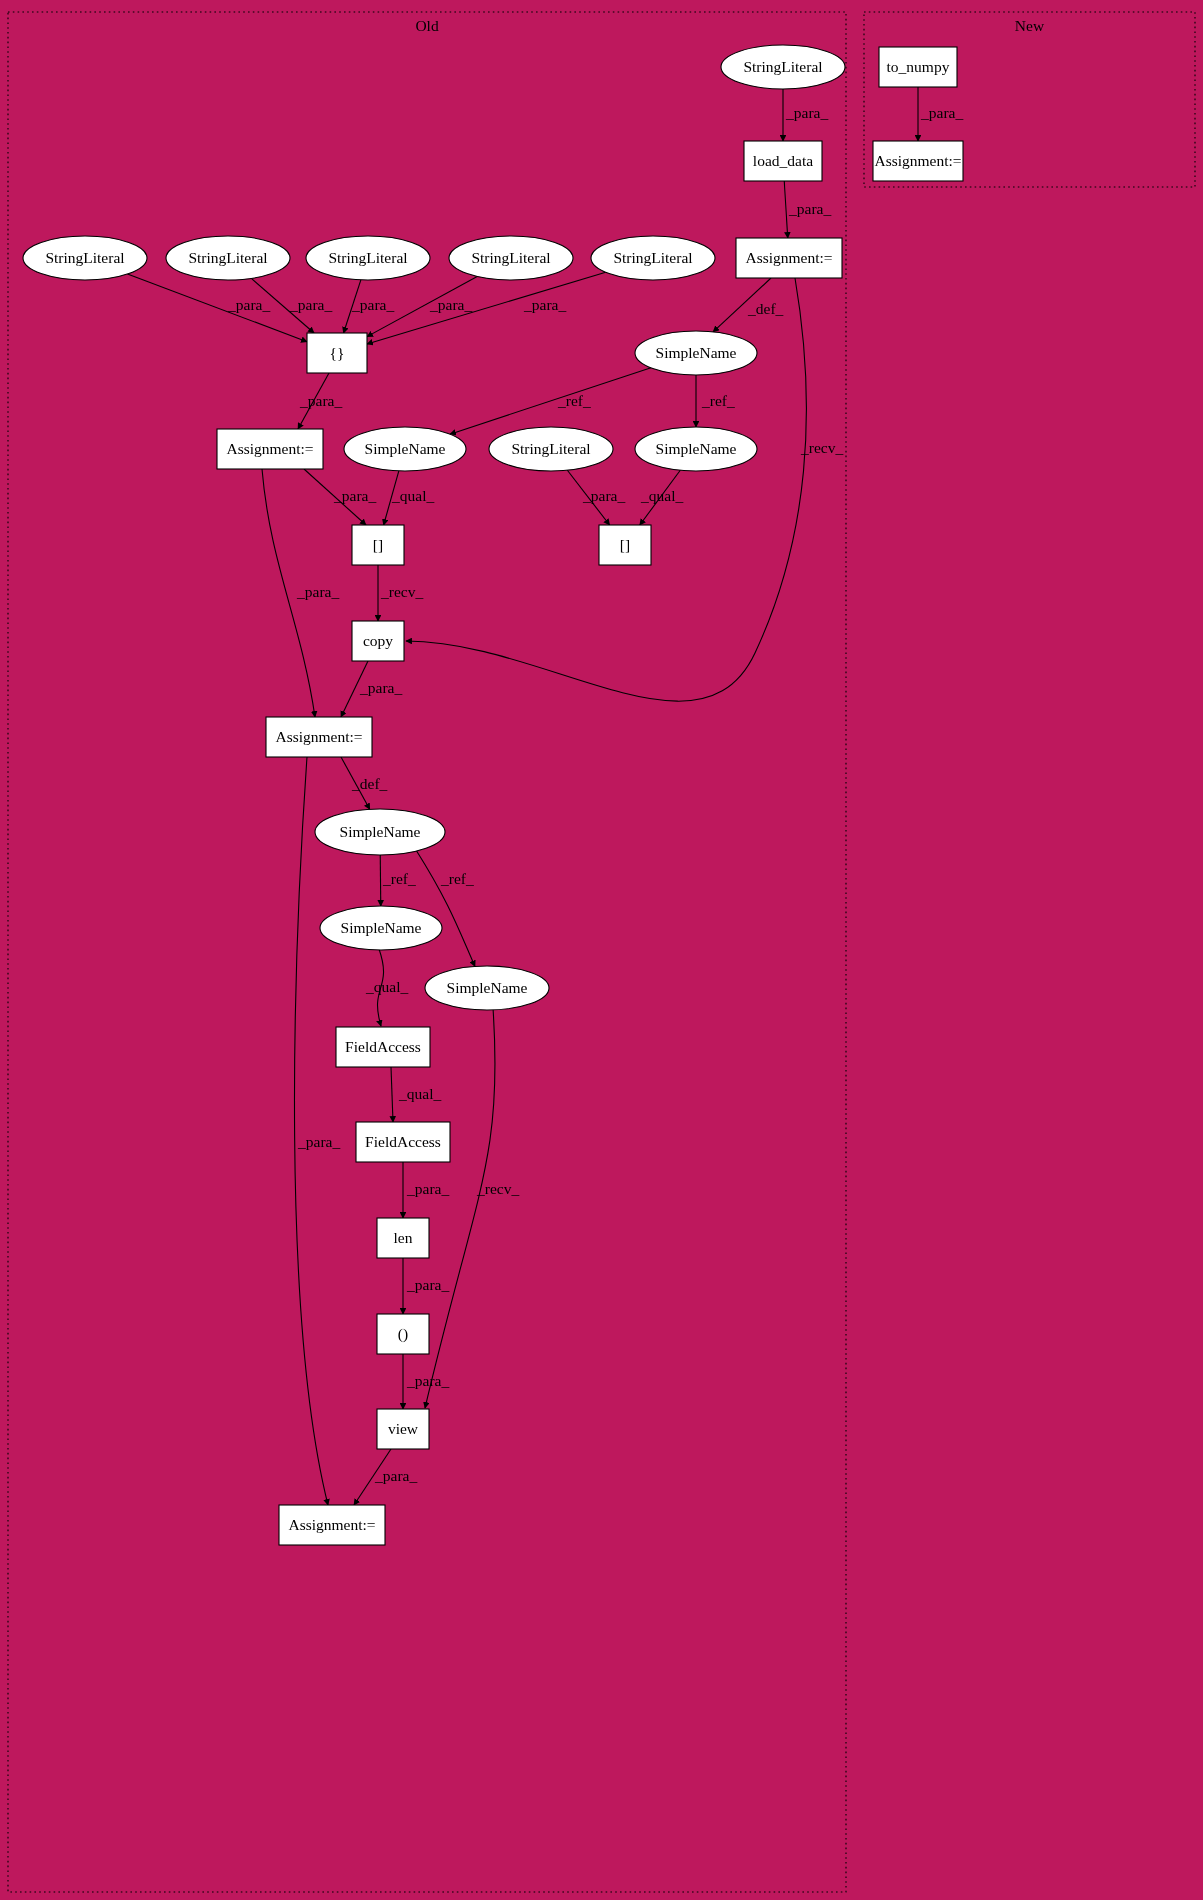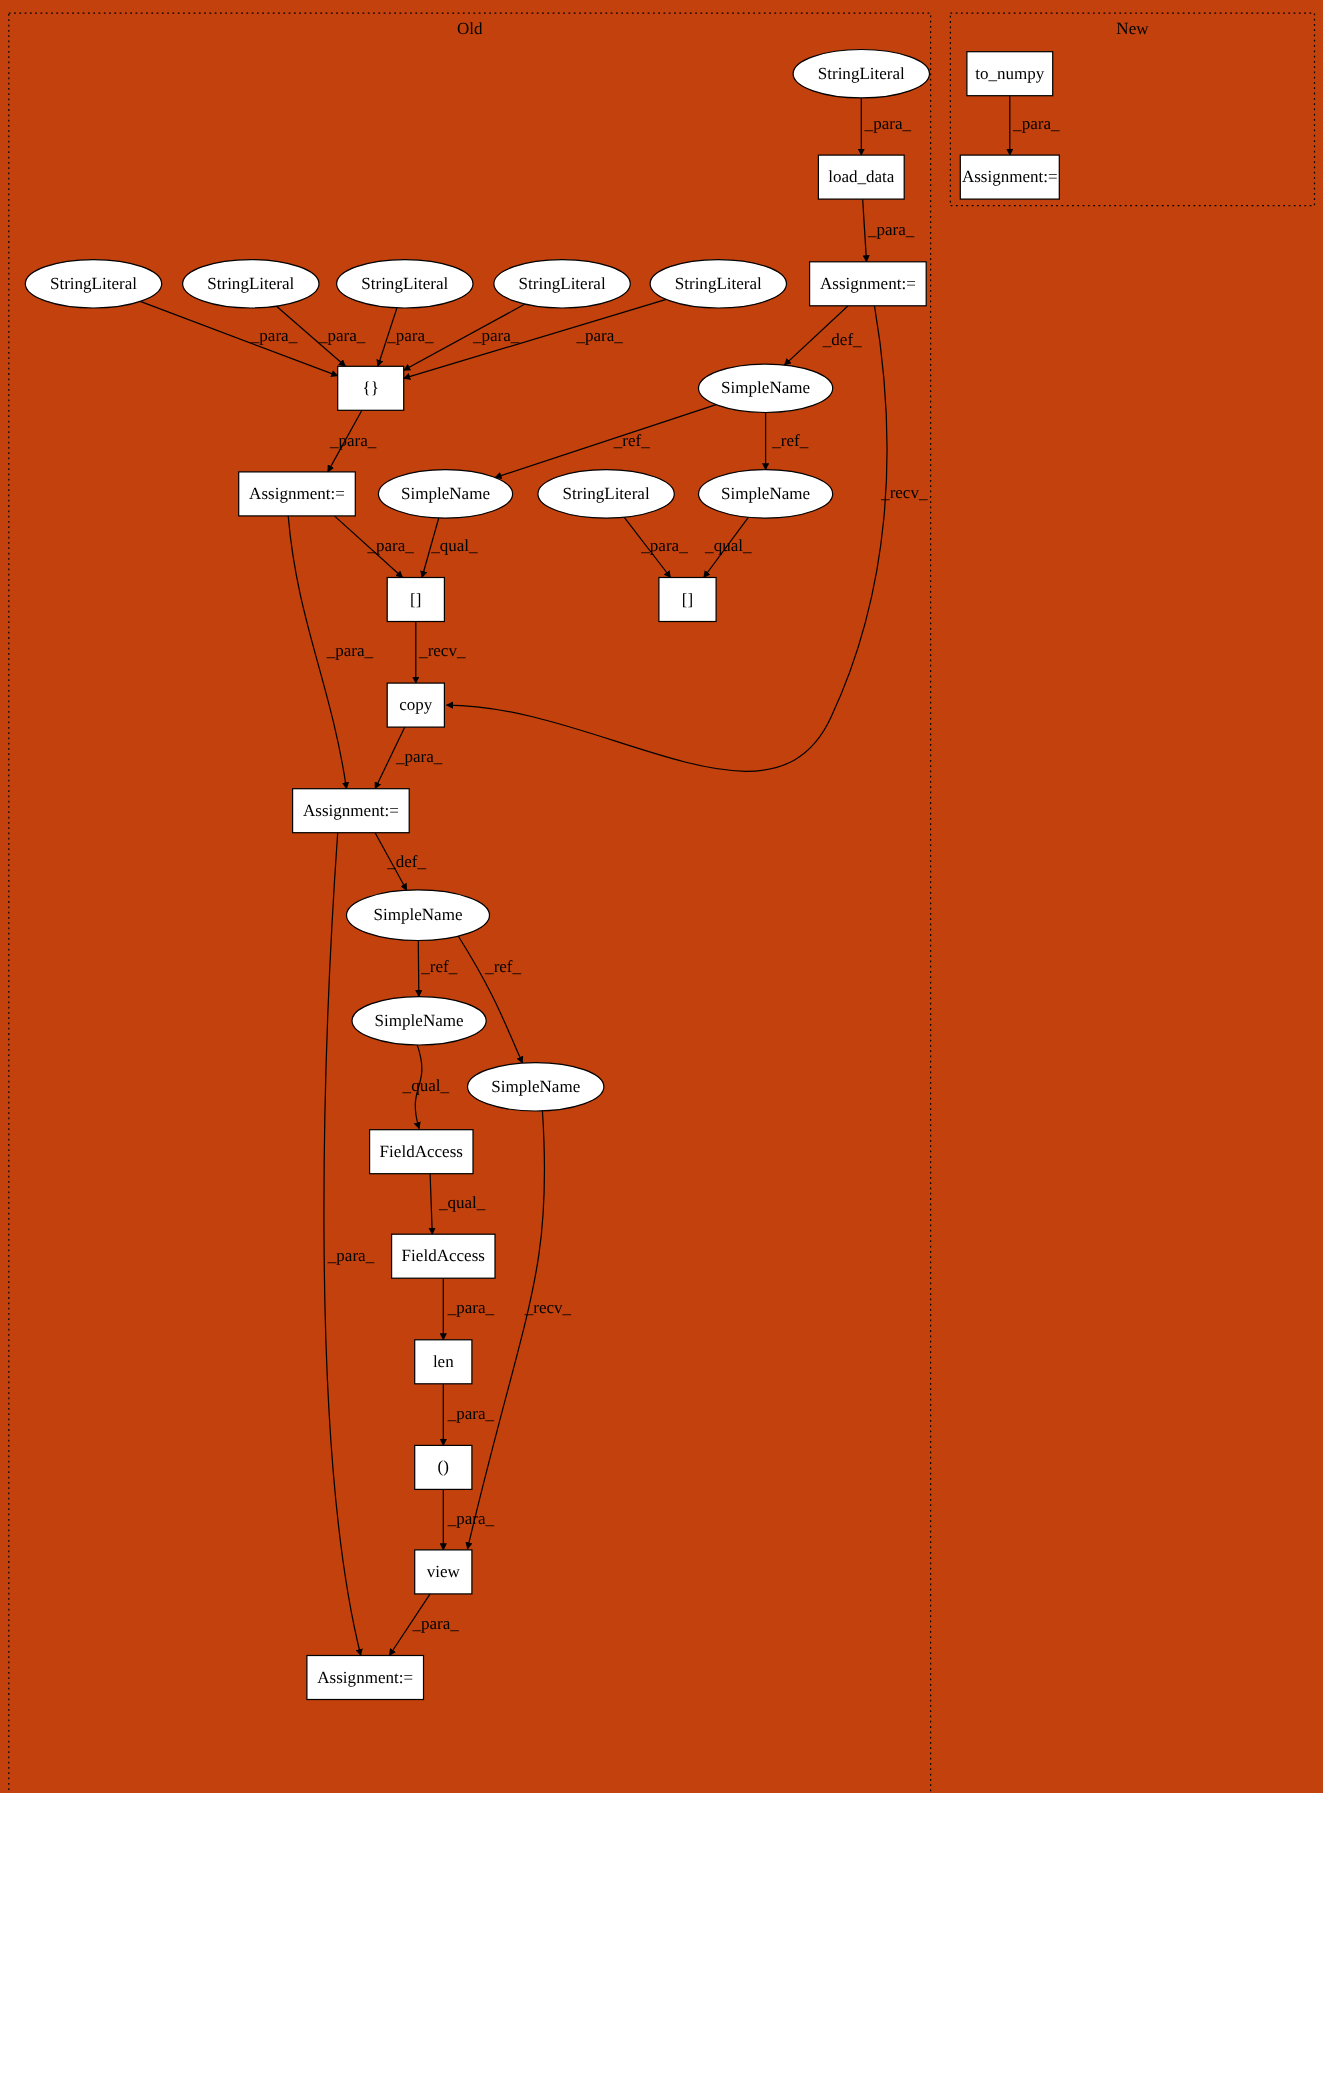--- a/index.html
+++ b/index.html
@@ -1,17 +1,17 @@
 <!DOCTYPE html>
 <html><head>
 <meta charset="utf-8">
 <style>
   html,body{margin:0;padding:0;background:#ffffff;}
   body{font-family:"Liberation Serif", serif;}
-  #stage{position:relative;width:1203px;height:1630px;background:#c2410c;overflow:hidden;}
+  #stage{position:relative;width:1203px;height:1900px;background:#be185d;overflow:hidden;}
   svg{display:block;}
   .nlabel{font-family:"Liberation Serif", serif;font-size:15.5px;fill:#000;text-anchor:middle;dominant-baseline:middle;}
   .elabel{font-family:"Liberation Serif", serif;font-size:15.5px;fill:#000;text-anchor:start;dominant-baseline:middle;}
   .clabel{font-family:"Liberation Serif", serif;font-size:15.5px;fill:#000;text-anchor:middle;dominant-baseline:middle;}
   .shape{fill:#ffffff;stroke:#000000;stroke-width:1.1;}
   .edge{fill:none;stroke:#000000;stroke-width:1.1;}
   .cluster{fill:none;stroke:#000000;stroke-width:1.1;stroke-dasharray:1.6,3.2;}
 </style>
 </head>
 <body>

